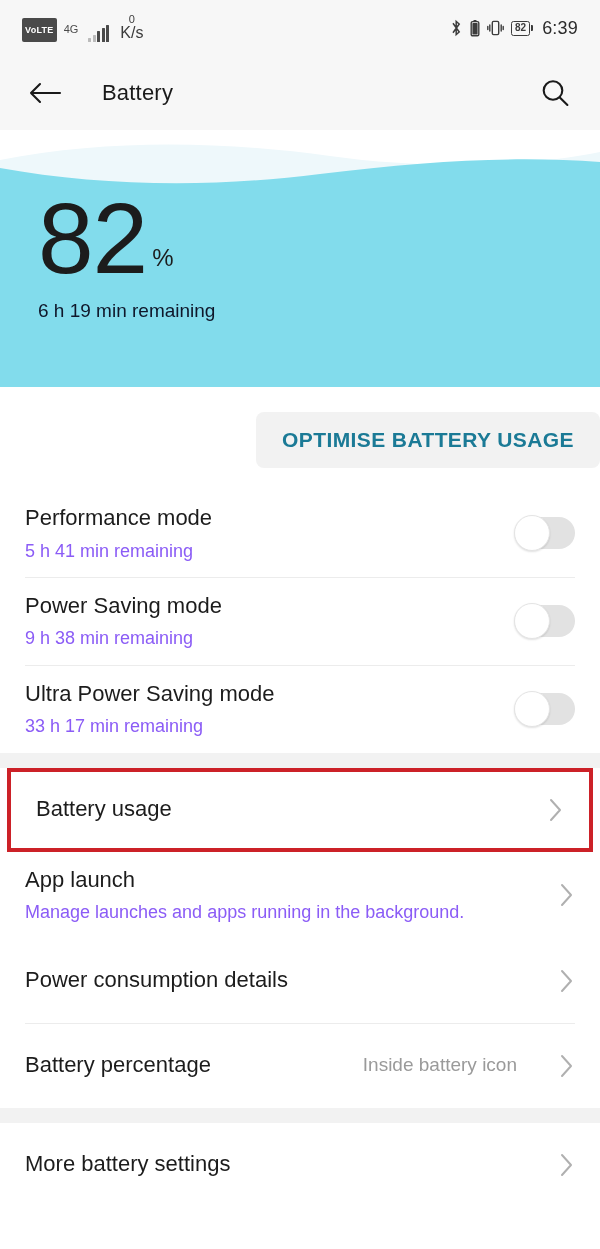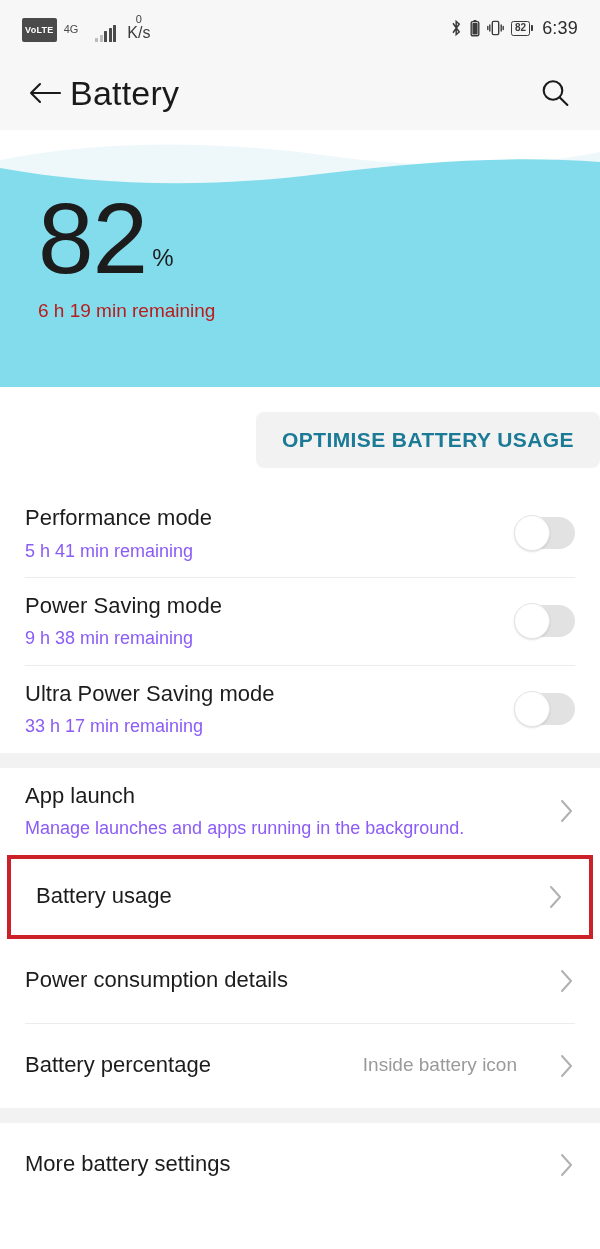--- a/index.html
+++ b/index.html
@@ -16,21 +16,21 @@
     height:56px; background:#f7f7f7;
     display:flex; align-items:center; justify-content:space-between;
     padding:0 22px;
   }
   .sb-left { display:flex; align-items:flex-end; gap:7px; }
   .volte {
     font-size:9px; font-weight:bold; color:#fff; background:#4a4a4a;
     border-radius:2px; padding:7px 3px; letter-spacing:0.3px;
     line-height:1.15;
   }
-  .net-wrap { display:flex; align-items:flex-end; gap:17px; }
+  .net-wrap { display:flex; align-items:flex-end; gap:10px; }
   .net-g { font-size:11px; color:#4a4a4a; line-height:1; margin-bottom:7px; }
   .bars { display:flex; align-items:flex-end; gap:1.5px; height:17px; }
   .bars i { width:3px; background:#4a4a4a; display:block; border-radius:0.5px; }
   .bars i:nth-child(1){height:4px;opacity:.35}
   .bars i:nth-child(2){height:7px;opacity:.35}
   .bars i:nth-child(3){height:11px}
   .bars i:nth-child(4){height:14px}
   .bars i:nth-child(5){height:17px}
   .kbs { display:flex; flex-direction:column; align-items:center; line-height:1.05; margin-left:4px; }
   .kbs .n { font-size:11px; color:#3c3c3c; }
@@ -48,35 +48,35 @@
   .battbox span { font-size:10px; font-weight:bold; color:#3c3c3c; line-height:1; }
   .battnub { width:2px; height:6px; background:#3c3c3c; border-radius:0 1px 1px 0; }
   .clock { font-size:18px; color:#2b2b2b; margin-left:2px; letter-spacing:0.2px; }
 
   
   .appbar {
     height:74px; background:#f7f7f7;
     display:flex; align-items:center; padding:0 22px;
   }
   .back { width:46px; height:46px; display:flex; align-items:center; justify-content:center; cursor:pointer; }
-  .title { font-size:34px; color:#1a1a1a; margin-left:2px; letter-spacing:0.2px; }
+  .title { font-size:22px; color:#1a1a1a; margin-left:34px; letter-spacing:0.2px; }
   .search { margin-left:auto; width:46px; height:46px; display:flex; align-items:center; justify-content:center; cursor:pointer; }
 
   
   .hero { position:relative; height:257px; background:#fff; overflow:hidden; }
   .hero svg.wave { position:absolute; top:0; left:0; width:100%; height:70px; display:block; }
   .hero-fill { position:absolute; top:56px; left:0; right:0; bottom:0; background:#82dcec; }
   .hero-content { position:absolute; top:62px; left:38px; right:0; }
   .pct-row { display:flex; align-items:flex-end; }
   .pct-num {
     font-size:100px; color:#1c1c1c; line-height:0.92;
     font-weight:300; letter-spacing:-1px;
   }
   .pct-sign { font-size:24px; color:#1c1c1c; margin-left:5px; margin-bottom:12px; font-weight:400; }
-  .hero-sub { margin-top:16px; font-size:19px; color:#b91c1c; }
+  .hero-sub { margin-top:16px; font-size:19px; color:#0f172a; }
 
   
   .opt-wrap { display:flex; justify-content:flex-end; padding:25px 0 22px; background:#fff; }
   .opt-btn {
     background:#f2f2f2; color:#1b7a96; font-size:21px; font-weight:bold;
     letter-spacing:0.4px; border:none; border-radius:8px;
     padding:16px 26px; cursor:pointer; font-family:inherit;
   }
 
   
@@ -220,43 +220,43 @@
       <div class="switch">
           <span class="knob"></span>
         </div>
     </div>
   </div>
 
   <div class="band"></div>
 
   <div class="group">
 
+    <div class="row hl-row">
+      <div class="row-texts">
+        <div class="row-title">Battery usage</div>
+      </div>
+      <span class="chev">
+        <svg width="16" height="28" viewBox="0 0 16 28">
+            <path d="M3 4 L12 14 L3 24" fill="none" stroke="#b0b0b0" stroke-width="2" stroke-linecap="round" stroke-linejoin="round"></path>
+          </svg>
+      </span>
+    </div>
+
     <div class="row">
       <div class="row-texts">
         <div class="row-title">App launch</div>
         <div class="row-sub">Manage launches and apps running in the background.</div>
       </div>
       <span class="chev">
         <svg width="16" height="28" viewBox="0 0 16 28">
             <path d="M3 4 L12 14 L3 24" fill="none" stroke="#b0b0b0" stroke-width="2" stroke-linecap="round" stroke-linejoin="round"></path>
           </svg>
       </span>
     </div>
 
-    <div class="row hl-row">
-      <div class="row-texts">
-        <div class="row-title">Battery usage</div>
-      </div>
-      <span class="chev">
-        <svg width="16" height="28" viewBox="0 0 16 28">
-            <path d="M3 4 L12 14 L3 24" fill="none" stroke="#b0b0b0" stroke-width="2" stroke-linecap="round" stroke-linejoin="round"></path>
-          </svg>
-      </span>
-    </div>
-
     <div class="row">
       <div class="row-texts">
         <div class="row-title">Power consumption details</div>
       </div>
       <span class="chev">
         <svg width="16" height="28" viewBox="0 0 16 28">
             <path d="M3 4 L12 14 L3 24" fill="none" stroke="#b0b0b0" stroke-width="2" stroke-linecap="round" stroke-linejoin="round"></path>
           </svg>
       </span>
     </div>

